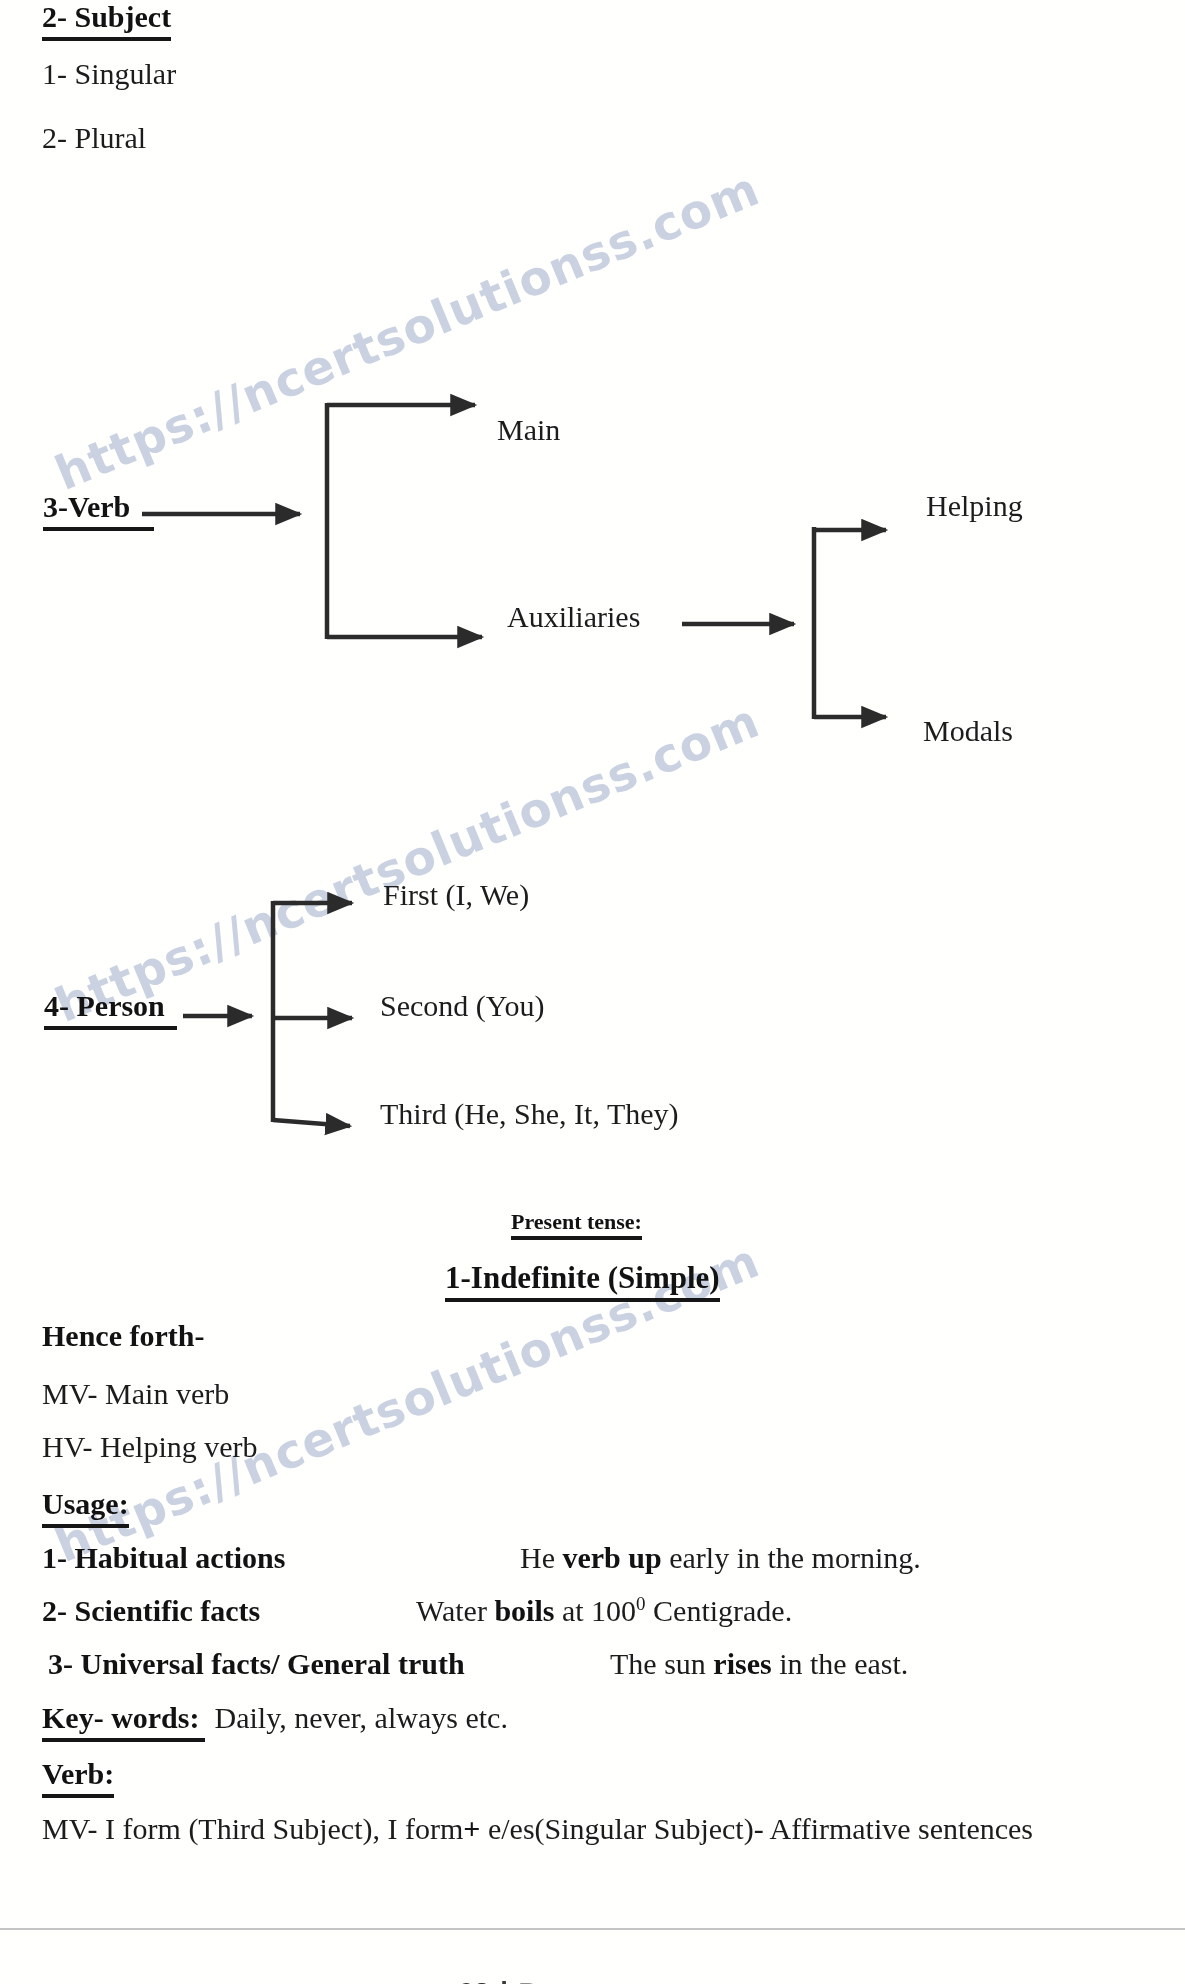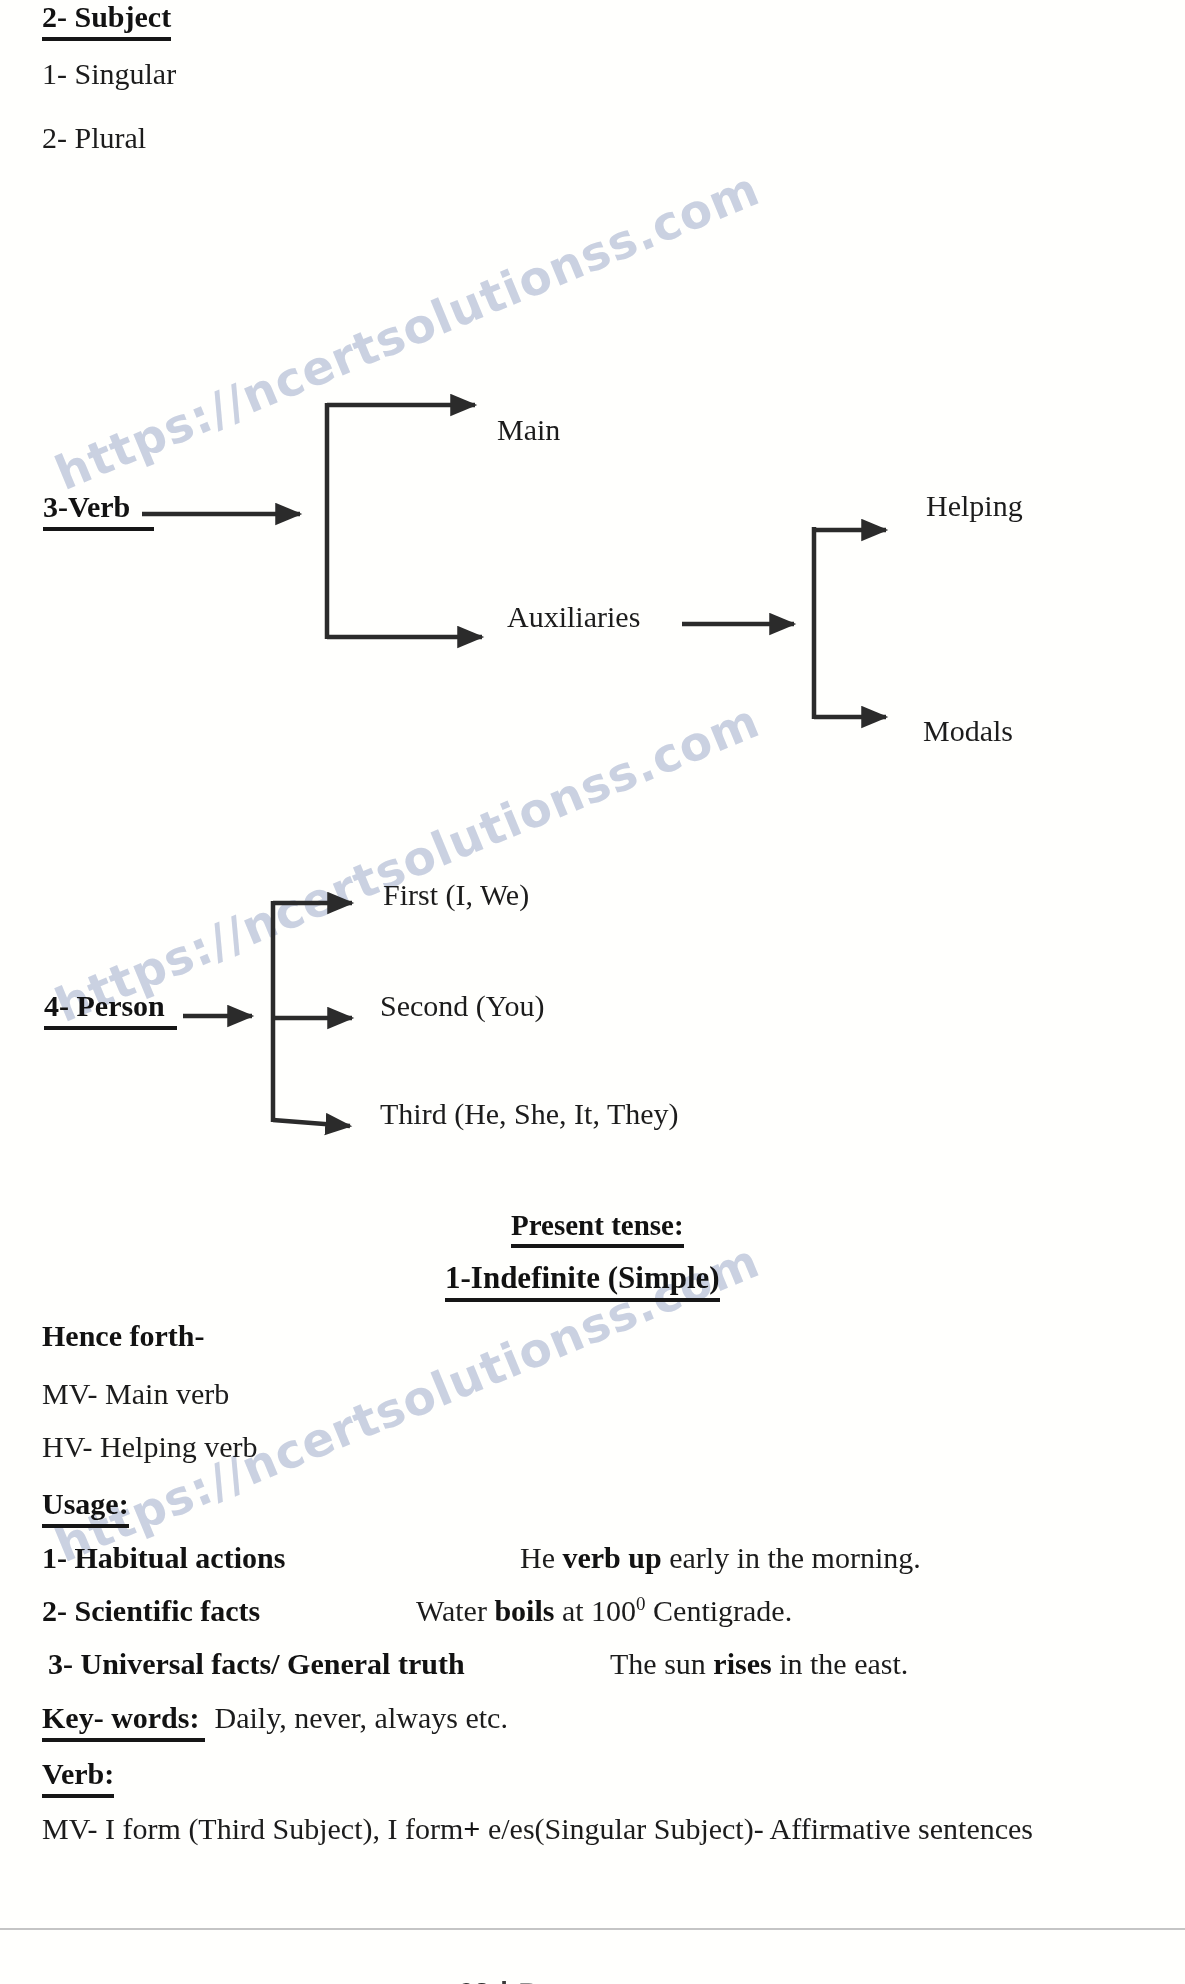--- a/index.html
+++ b/index.html
@@ -121,21 +121,21 @@
   <div class="txt" style="left:507px; top:600px;">Auxiliaries</div>
   <div class="txt" style="left:923px; top:714px;">Modals</div>
 
   <div class="txt" style="left:383px; top:878px;">First (I, We)</div>
   <div class="txt b" style="left:44px; top:989px;">
     <span class="hu ext12">4- Person</span>
   </div>
   <div class="txt" style="left:380px; top:989px;">Second (You)</div>
   <div class="txt" style="left:380px; top:1097px;">Third (He, She, It, They)</div>
 
-  <div class="txt b" style="left:511px; top:1209px; font-size:29px;">
+  <div class="txt b" style="left:511px; top:1209px; font-size:22px;">
     <span class="hu">Present tense:</span>
   </div>
   <div class="txt b" style="left:445px; top:1260px; font-size:31px;">
     <span class="hu">1-Indefinite (Simple)</span>
   </div>
 
   <div class="txt b" style="left:42px; top:1319px;">Hence forth-</div>
   <div class="txt" style="left:42px; top:1377px;">MV- Main verb</div>
   <div class="txt" style="left:42px; top:1430px;">HV- Helping verb</div>
 

